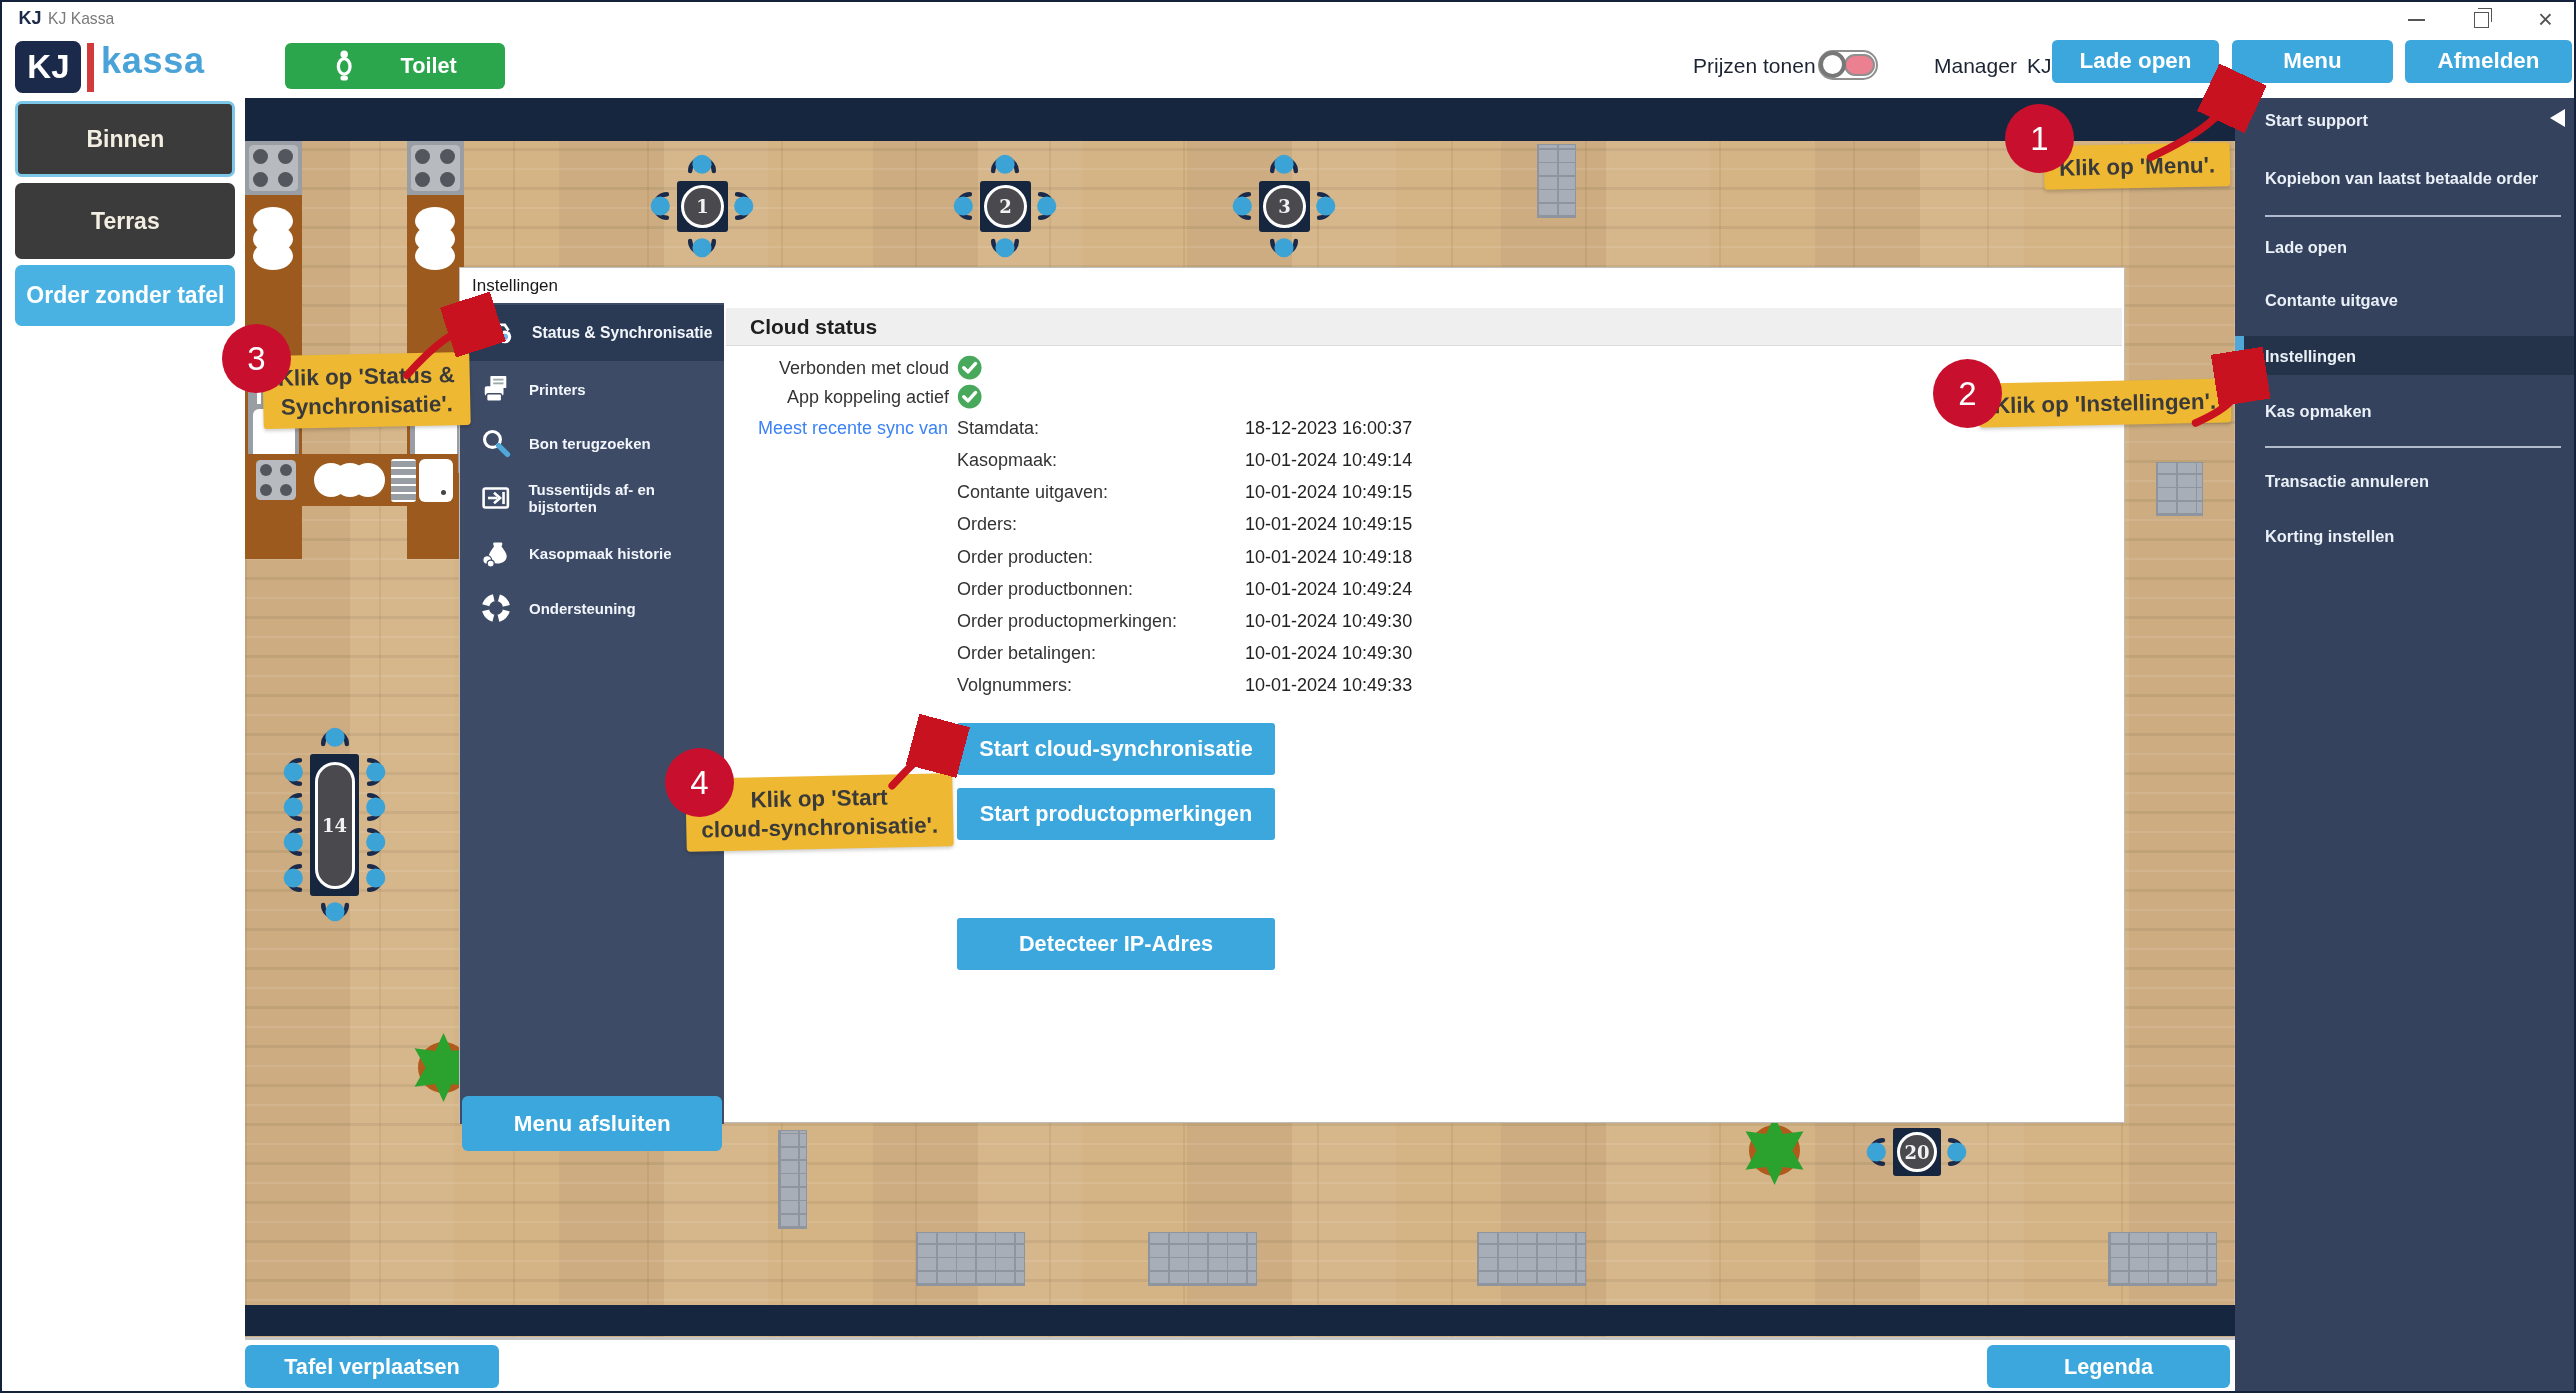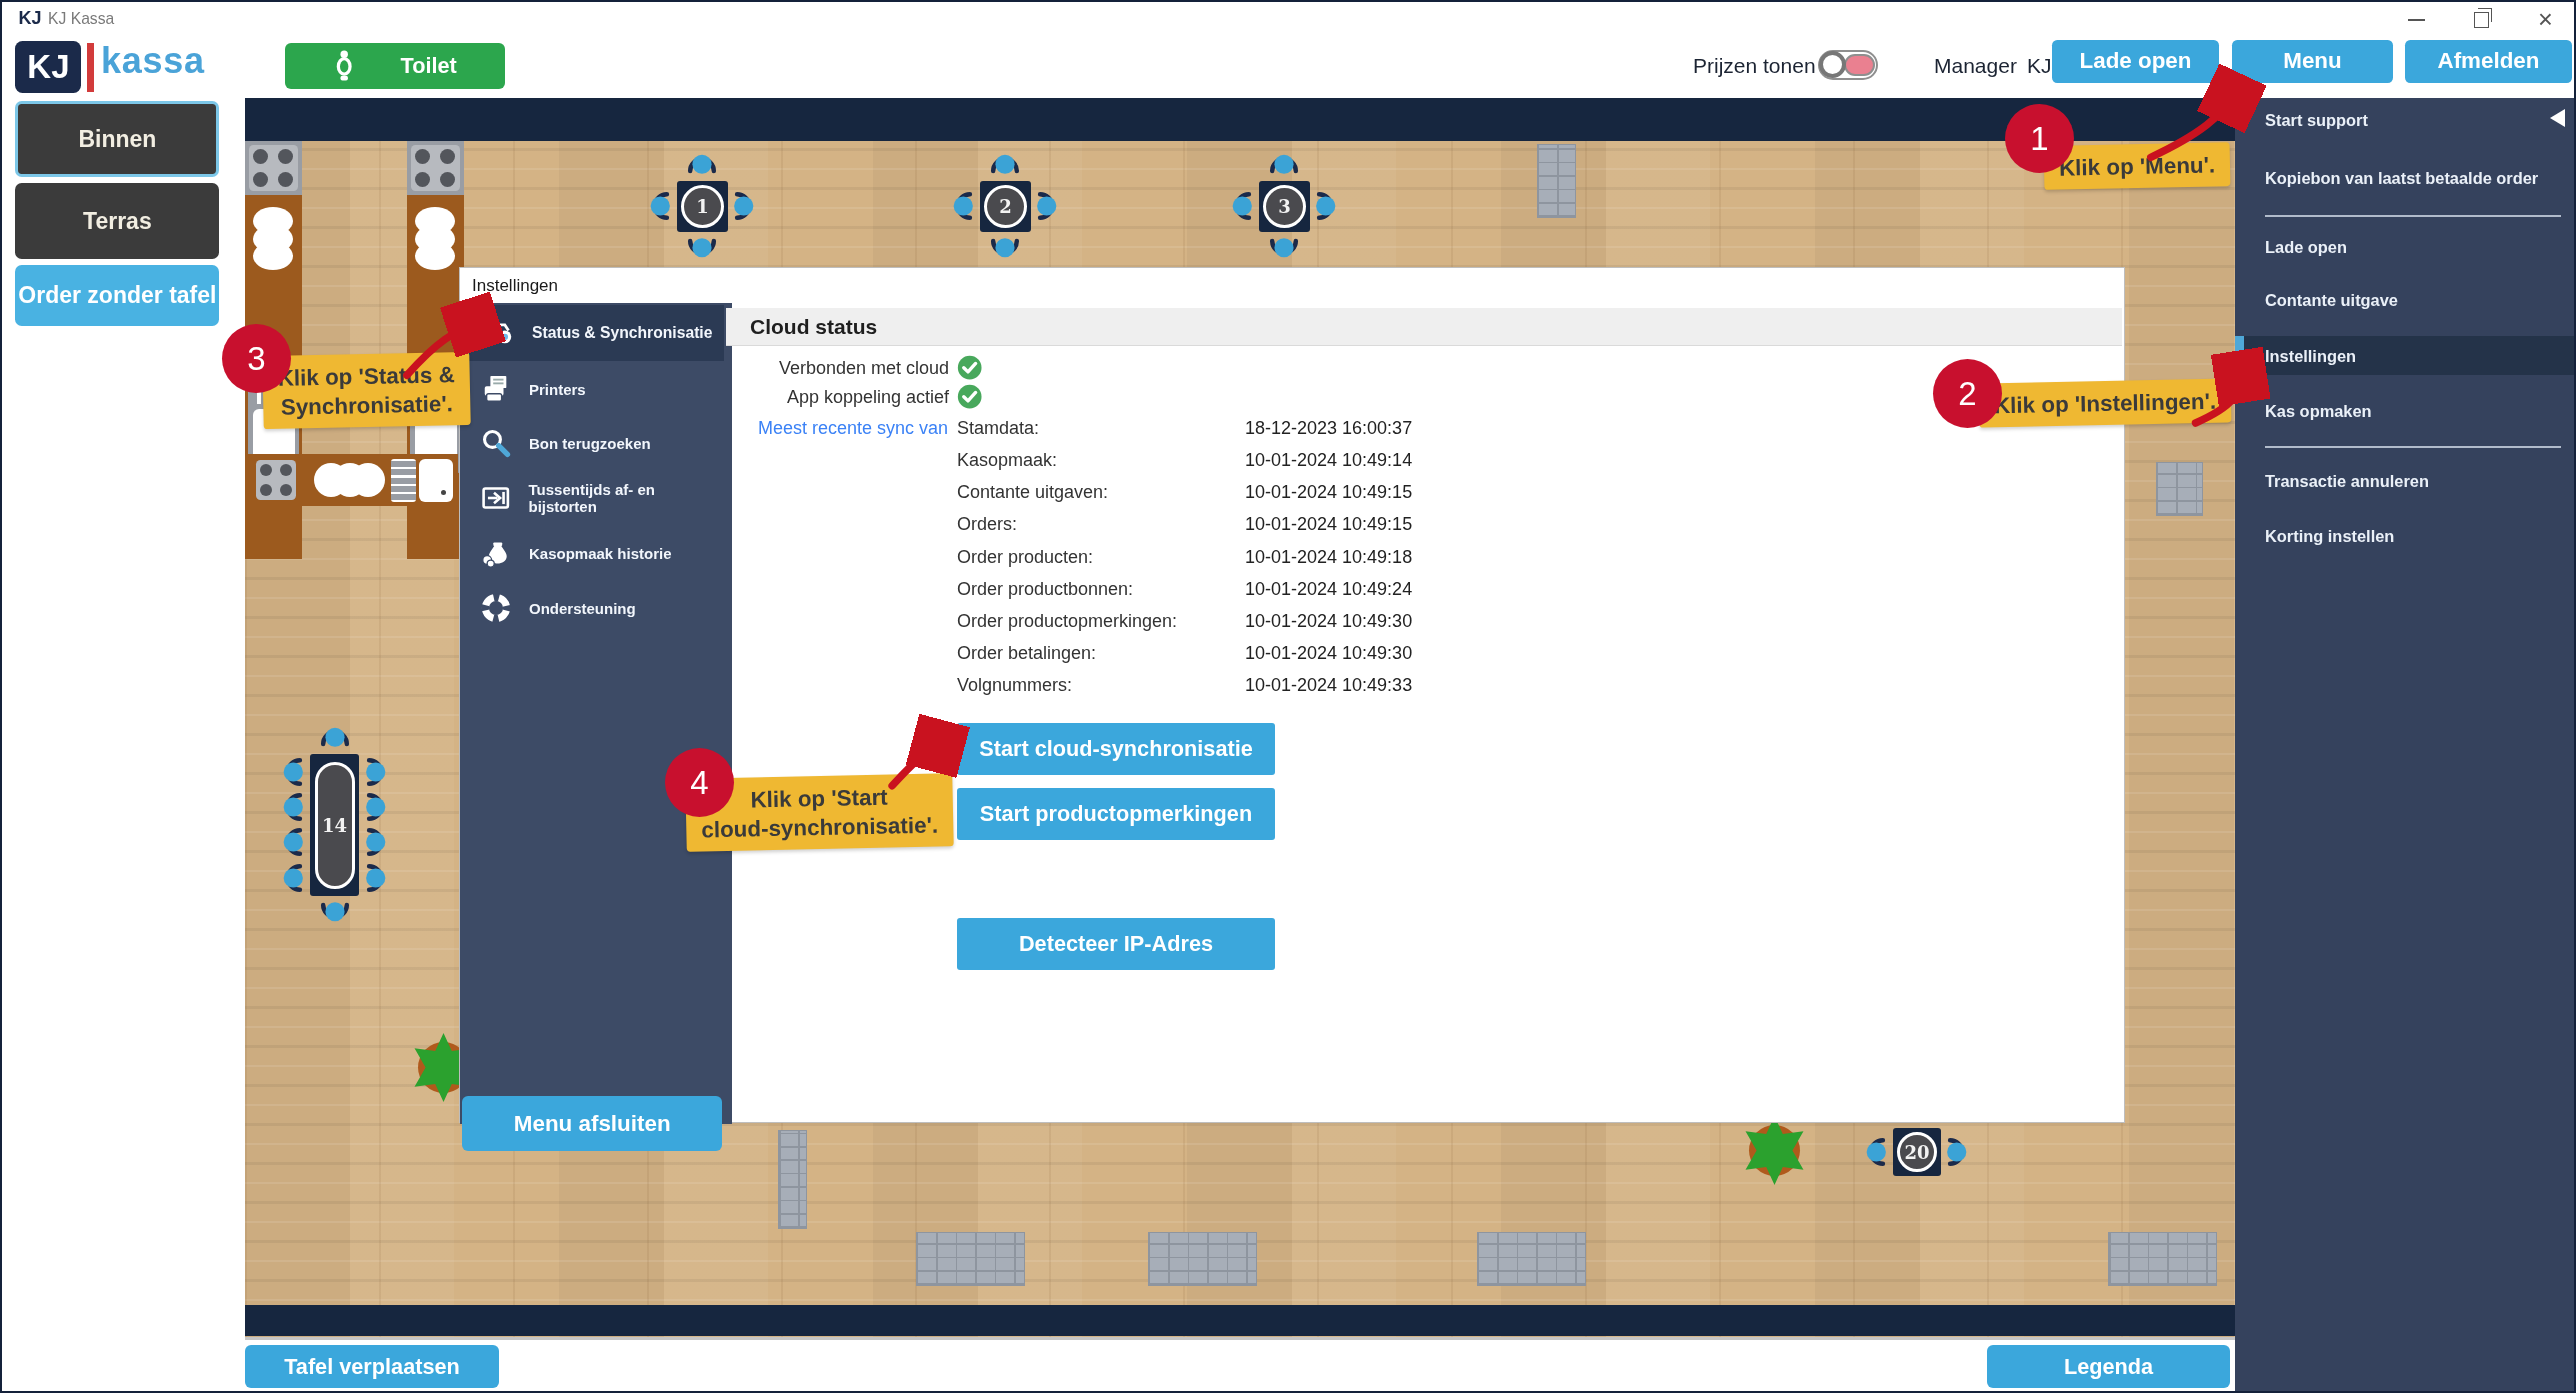--- a/index.html
+++ b/index.html
@@ -26,21 +26,21 @@
     display:flex;align-items:center;justify-content:center;gap:45px;color:#fff;font-size:21.7px;font-weight:bold;}
   .hdr-label{position:absolute;top:16.4px;font-size:21px;color:#1c2433;}
   .toggle{position:absolute;left:1816px;top:12px;width:60px;height:30px;border-radius:16.4px;background:#fff;border:2.2px solid #8F8F8F;box-sizing:border-box;}
   .toggle .onhalf{position:absolute;right:1.5px;top:1.5px;width:31px;height:22.4px;border-radius:12px;background:#EA8090;border:2.2px solid #8F8F8F;box-sizing:border-box;}
   .toggle .knob{position:absolute;left:-1.5px;top:-1.5px;width:19.4px;height:19.4px;border-radius:50%;background:#fff;border:4.5px solid #777;}
   .blue-btn{position:absolute;background:#3BA7DC;border-radius:5.2px;color:#fff;font-weight:bold;
     display:flex;align-items:center;justify-content:center;}
   .hdr-btn{top:1.5px;height:43px;font-size:22.4px;}
 
   
-  .lsb-btn{position:absolute;left:13.4px;width:204px;border-radius:6.7px;display:flex;align-items:center;justify-content:center;
+  .lsb-btn{position:absolute;left:13.4px;width:220px;border-radius:6.7px;display:flex;align-items:center;justify-content:center;
     font-size:23px;font-weight:bold;z-index:4;box-sizing:border-box;}
   .lsb-dark{background:#3B3B3B;color:#F2EEE2;}
   .lsb-sel{border:3px solid #7CC7E8;}
   .lsb-blue{background:#49B2E2;color:#fff;}
 
   
   .floor{position:absolute;left:243px;top:96px;width:1990px;height:1242px;z-index:1;background-color:#D4B385;
     background-image:
       repeating-linear-gradient(90deg, rgba(120,80,40,.10) 0 2.2px, rgba(0,0,0,0) 2.2px 134px),
       repeating-linear-gradient(0deg, rgba(255,255,255,.10) 0 2.2px, rgba(0,0,0,0) 2.2px 19.4px, rgba(0,0,0,.06) 19.4px 21.7px, rgba(0,0,0,0) 21.7px 39px),
@@ -90,21 +90,21 @@
   .ftable-num{font-family:"DejaVu Serif",serif;font-weight:bold;font-size:18px;color:#F2F2F2;}
   .chair{position:absolute;width:34px;height:34px;}
   .chair-right svg{transform:rotate(90deg);}
   .chair-bottom svg{transform:rotate(180deg);}
   .chair-left svg{transform:rotate(270deg);}
 
   
   .dialog{position:absolute;left:457px;top:265px;width:1666px;height:856px;background:#fff;border:0.7px solid #BEBEBE;
     z-index:5;box-sizing:border-box;}
   .dlg-title{position:absolute;left:12px;top:7.5px;font-size:17px;color:#1a1a1a;}
-  .dlg-nav{position:absolute;left:0;top:35px;width:264px;height:821px;background:#3D4B66;padding-left:8px;}
+  .dlg-nav{position:absolute;left:0;top:35px;width:264px;height:821px;background:#3D4B66;}
   .nav-row{position:absolute;left:0;width:264px;display:flex;align-items:center;padding-left:21px;gap:18px;box-sizing:border-box;}
   .nav-row.sel{top:2.2px;height:56px;background:#2B3A54;}
   .nav-selbar{position:absolute;left:0;top:2.2px;width:9px;height:56px;background:#4FA8D8;}
   .nav-label{color:#F2F6FC;font-weight:bold;font-size:15px;}
   .nav-row.sel .nav-label{font-size:15.7px;}
   .menu-close-btn{position:absolute;left:2.2px;top:793px;width:260px;height:55px;font-size:22.4px;border-radius:6px;}
 
   .cloud-band{position:absolute;left:266px;top:40px;width:1396px;height:37px;background:#EFEFEF;border-bottom:0.7px solid #DADADA;
     display:flex;align-items:center;}
   .cloud-band span{margin-left:24px;font-size:21px;font-weight:bold;color:#1f1f1f;}

